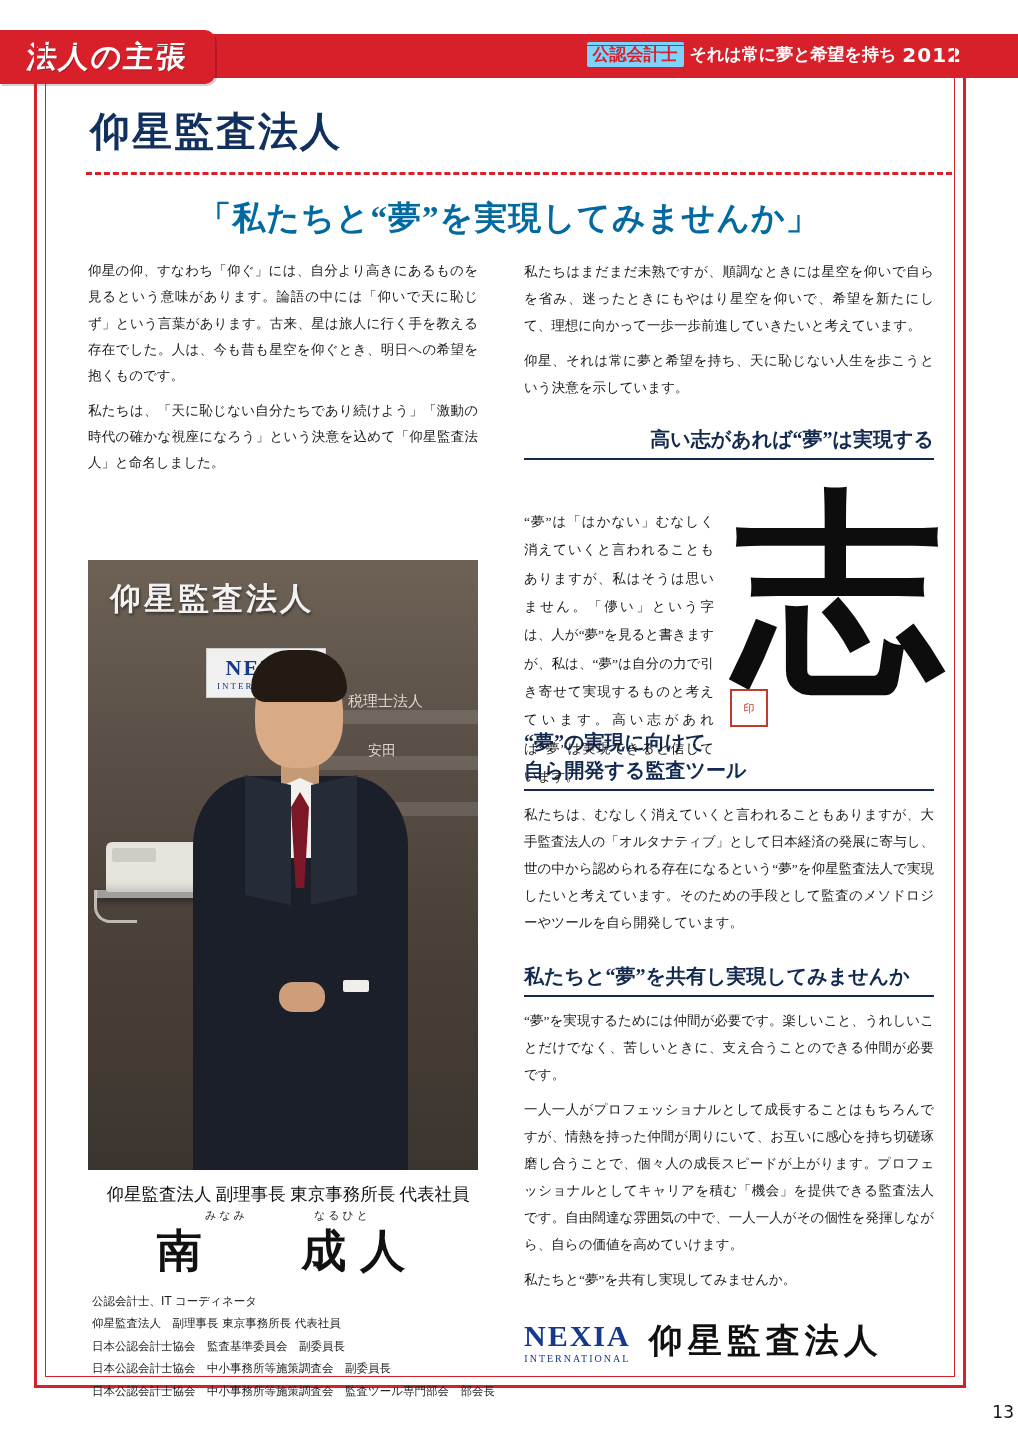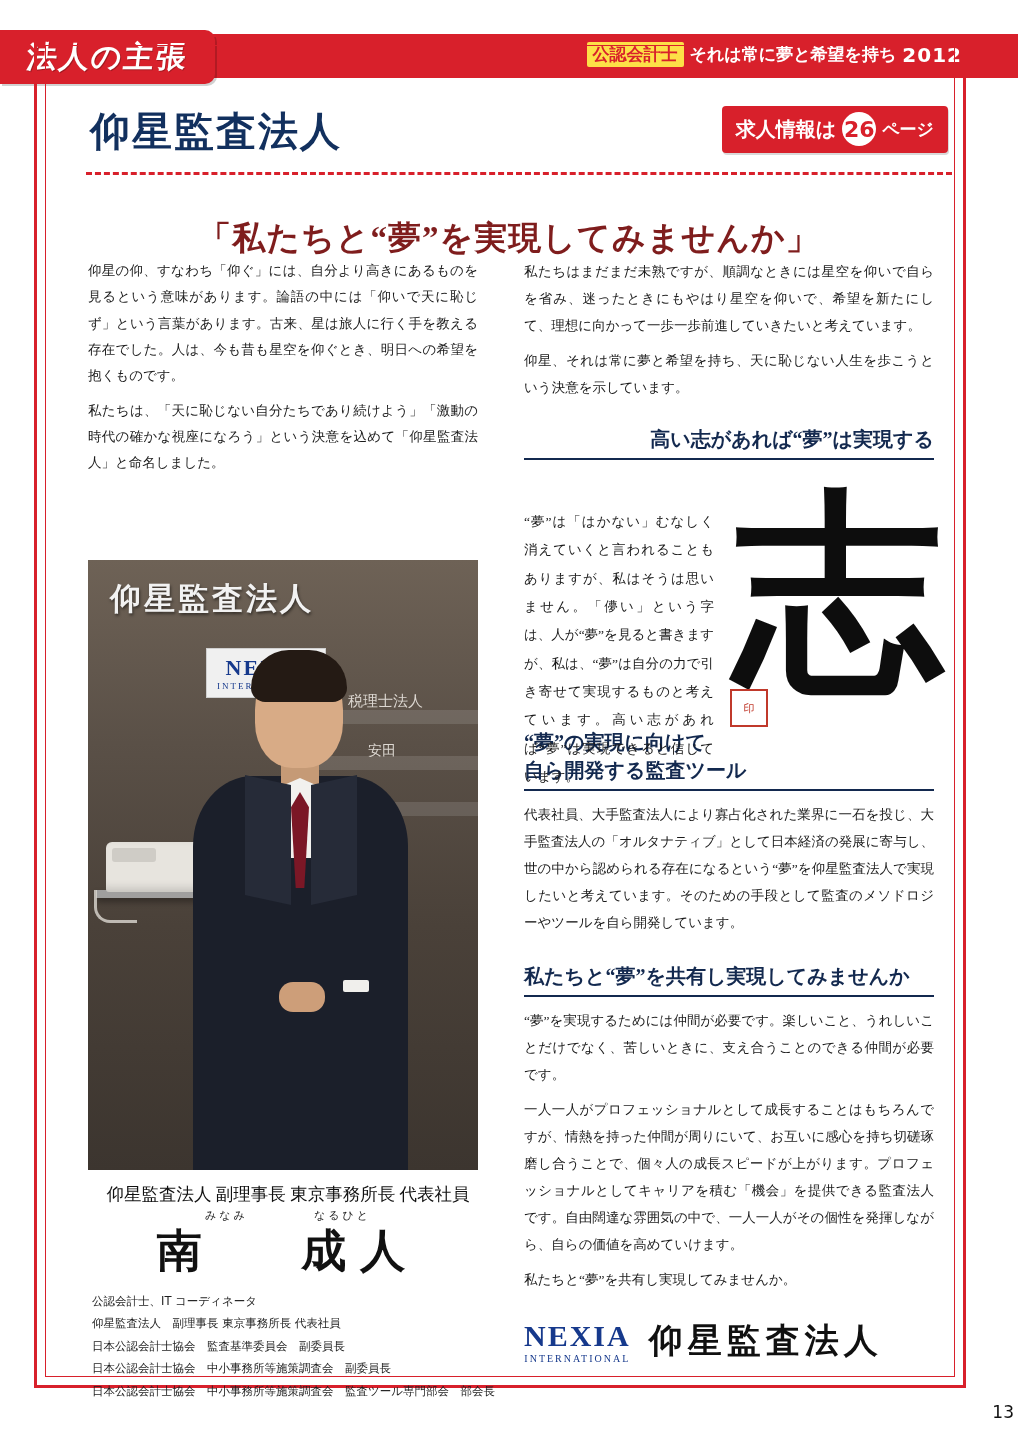--- a/index.html
+++ b/index.html
@@ -49,21 +49,21 @@
     text-shadow:1px 1px 0 rgba(0,0,0,.25);
   }
   .guide-label{
     position:absolute;
     right:56px;top:42px;
     display:flex;align-items:center;gap:6px;
     color:#fff;font-weight:bold;font-size:17px;
     font-family:"DejaVu Sans","Liberation Sans",sans-serif;
   }
   .guide-label .chip{
-    background:#fde047;color:#d8202b;padding:1px 6px;border-radius:2px;font-size:17px;
+    background:#7dd3fc;color:#d8202b;padding:1px 6px;border-radius:2px;font-size:17px;
   }
   .guide-label .yr{font-size:20px;letter-spacing:1px;}
 
   
   .company-title{
     position:absolute;
     left:90px;top:104px;
     font-size:40px;font-weight:bold;letter-spacing:2px;
     color:#12305e;
     font-family:"DejaVu Serif","Liberation Serif",serif;
@@ -92,22 +92,21 @@
   .dash-rule{
     position:absolute;
     left:86px;right:66px;top:172px;
     border-top:3px dashed #d8202b;
   }
   .headline{
     position:absolute;
     left:0;right:0;top:196px;
     text-align:center;
     font-size:33px;font-weight:bold;letter-spacing:1px;
-    color:#7f1d1d;
-    margin-top:20px;
+    color:#0369a1;
   }
 
   
   .col-left{
     position:absolute;
     left:88px;top:258px;width:390px;
   }
   .col-right{
     position:absolute;
     left:524px;top:258px;width:410px;
@@ -299,25 +298,20 @@
     <span>それは常に夢と希望を持ち</span>
     <span class="yr">2012</span>
   </div>
 
   <div class="frame">
     <div class="frame-inner"></div>
   </div>
 
   <div class="company-title">仰星監査法人</div>
 
-  <div class="jobs-badge">
-    <span>求人情報は</span>
-    <span class="num">26</span>
-    <span class="pg">ページ</span>
-  </div>
 
   <div class="dash-rule"></div>
 
   <div class="headline">「私たちと“夢”を実現してみませんか」</div>
 
   <div class="col-left">
     <p class="body">仰星の仰、すなわち「仰ぐ」には、自分より高きにあるものを見るという意味があります。論語の中には「仰いで天に恥じず」という言葉があります。古来、星は旅人に行く手を教える存在でした。人は、今も昔も星空を仰ぐとき、明日への希望を抱くものです。</p>
     <p class="body">私たちは、「天に恥じない自分たちであり続けよう」「激動の時代の確かな視座になろう」という決意を込めて「仰星監査法人」と命名しました。</p>
   </div>
 
@@ -325,21 +319,21 @@
     <p class="body">私たちはまだまだ未熟ですが、順調なときには星空を仰いで自らを省み、迷ったときにもやはり星空を仰いで、希望を新たにして、理想に向かって一歩一歩前進していきたいと考えています。</p>
     <p class="body">仰星、それは常に夢と希望を持ち、天に恥じない人生を歩こうという決意を示しています。</p>
 
     <h3 class="sec" style="margin-top:24px;text-align:right;">高い志があれば“夢”は実現する</h3>
     <div style="height:258px;"></div>
 
     <h3 class="sec">
       <span>“夢”の実現に向けて</span><br>
       <span>自ら開発する監査ツール</span>
     </h3>
-    <p class="body">代表社員、大手監査法人により寡占化された業界に一石を投じ、大手監査法人の「オルタナティブ」として日本経済の発展に寄与し、世の中から認められる存在になるという“夢”を仰星監査法人で実現したいと考えています。そのための手段として監査のメソドロジーやツールを自ら開発しています。</p>
+    <p class="body">私たちは、むなしく消えていくと言われることもありますが、大手監査法人の「オルタナティブ」として日本経済の発展に寄与し、世の中から認められる存在になるという“夢”を仰星監査法人で実現したいと考えています。そのための手段として監査のメソドロジーやツールを自ら開発しています。</p>
 
     <h3 class="sec" style="margin-top:26px;">私たちと“夢”を共有し実現してみませんか</h3>
     <p class="body">“夢”を実現するためには仲間が必要です。楽しいこと、うれしいことだけでなく、苦しいときに、支え合うことのできる仲間が必要です。</p>
     <p class="body">一人一人がプロフェッショナルとして成長することはもちろんですが、情熱を持った仲間が周りにいて、お互いに感心を持ち切磋琢磨し合うことで、個々人の成長スピードが上がります。プロフェッショナルとしてキャリアを積む「機会」を提供できる監査法人です。自由闊達な雰囲気の中で、一人一人がその個性を発揮しながら、自らの価値を高めていけます。</p>
     <p class="body">私たちと“夢”を共有し実現してみませんか。</p>
   </div>
 
   <div class="calli-text">“夢”は「はかない」むなしく消えていくと言われることもありますが、私はそうは思いません。「儚い」という字は、人が“夢”を見ると書きますが、私は、“夢”は自分の力で引き寄せて実現するものと考えています。高い志があれば“夢”は実現できると信じています。</div>
 
   <div class="calli">

